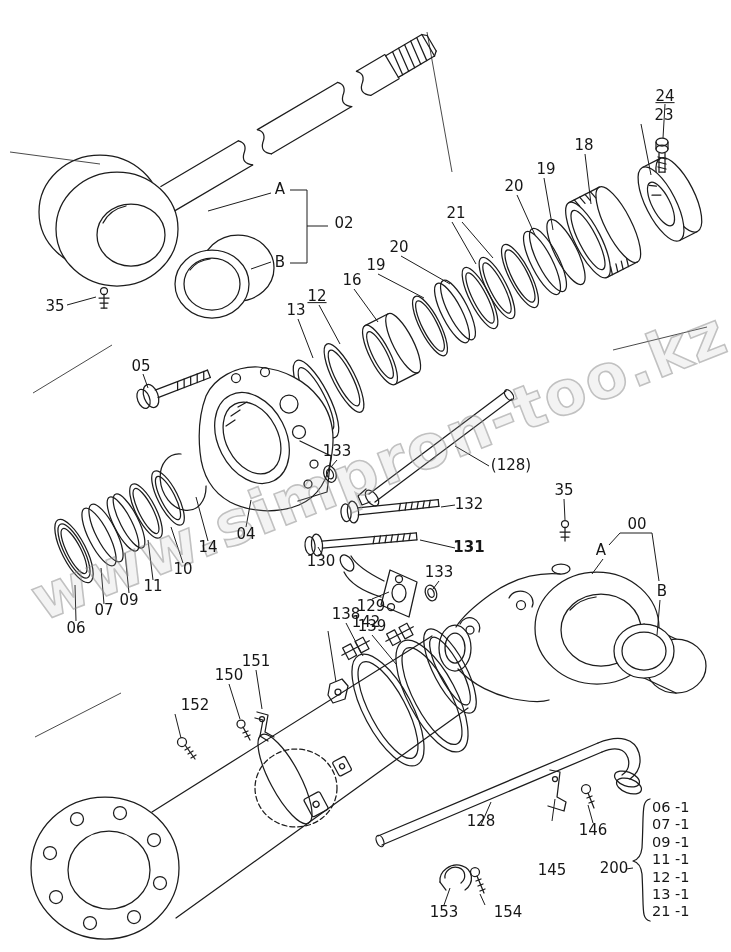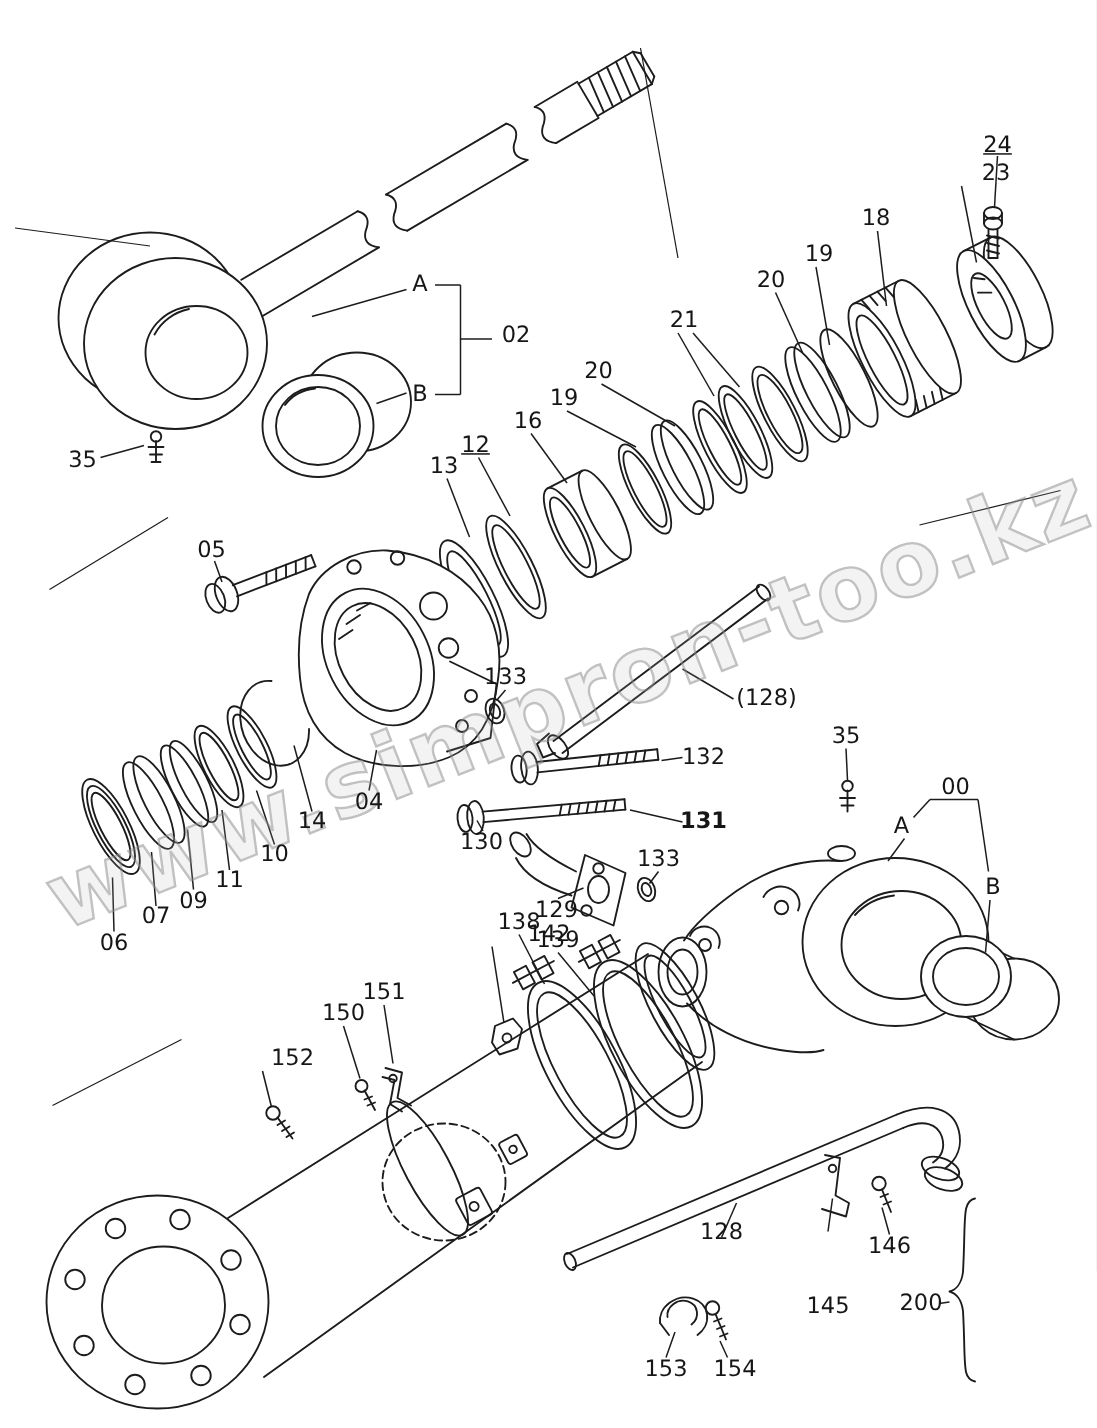--- a/index.html
+++ b/index.html
@@ -470,18 +470,27 @@
       <div class="callout" style="left: 346px; top: 615px;">138</div>
       <div class="callout" style="left: 372px; top: 627px;">139</div>
       <div class="callout" style="left: 328px; top: 623px; margin-left: 38px;">142</div>
       <div class="callout" style="left: 256px; top: 662px;">151</div>
       <div class="callout" style="left: 229px; top: 676px;">150</div>
       <div class="callout" style="left: 175px; top: 706px; margin-left: 20px;">152</div>
       <div class="callout" style="left: 481px; top: 786px; margin-top: 36px;">128</div>
       <div class="callout" style="left: 552px; top: 871px;">145</div>
       <div class="callout" style="left: 593px; top: 831px;">146</div>
       <div class="callout" style="left: 444px; top: 913px;">153</div>
-      <div class="callout" style="left: 490px; top: 913px; text-align: right;">154</div>
+      <div class="callout" style="left: 508px; top: 913px; text-align: right;">154</div>
     </div>
 
   <div class="callout" style="left:614px;top:869px">200</div>
+  <div class="parts-list">
+      <div>06 -1</div>
+      <div>07 -1</div>
+      <div>09 -1</div>
+      <div>11 -1</div>
+      <div>12 -1</div>
+      <div>13 -1</div>
+      <div>21 -1</div>
+    </div>
 
 </div>
 
 </body></html>

